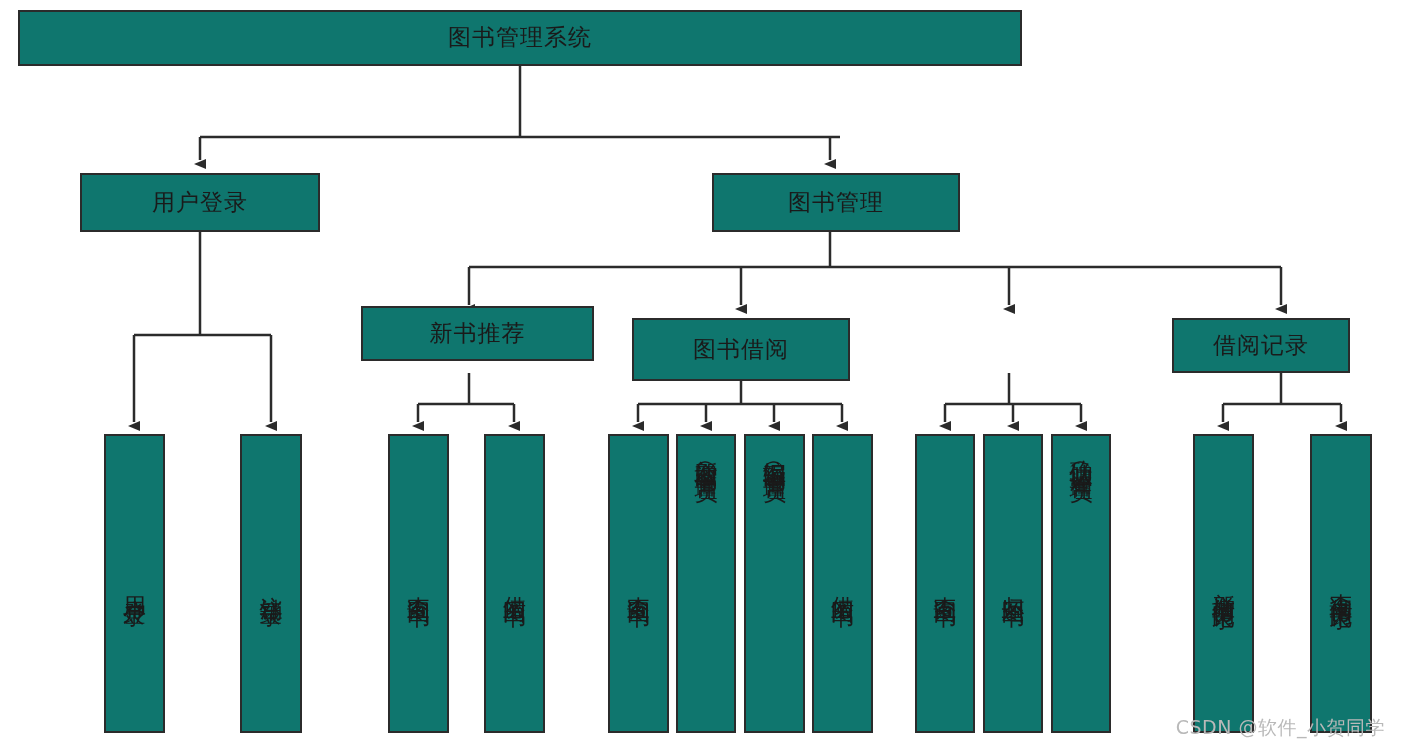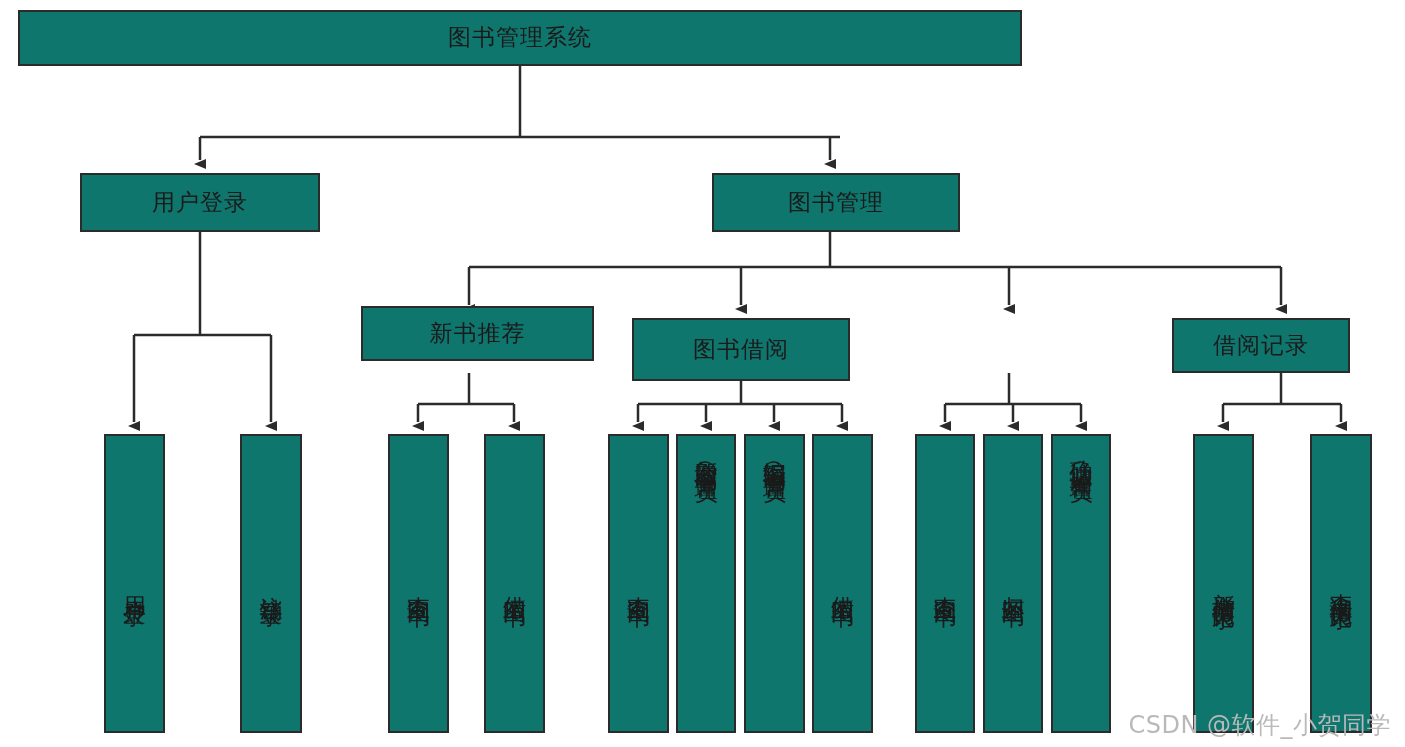--- a/index.html
+++ b/index.html
@@ -55,23 +55,23 @@
   .v-node.vcenter {
     align-items: center;
     padding-top: 0;
   }
   .v-node.vtop {
     align-items: flex-start;
     padding-top: 6px;
   }
   #watermark {
     position: absolute;
-    right: 14px;
+    right: 20px;
     bottom: 6px;
-    font-size: 24px;
+    font-size: 19px;
     color: #b9b9b9;
     white-space: nowrap;
     letter-spacing: 0.5px;
   }
 </style>
 </head>
 <body>
 
 <div id="stage">
 

